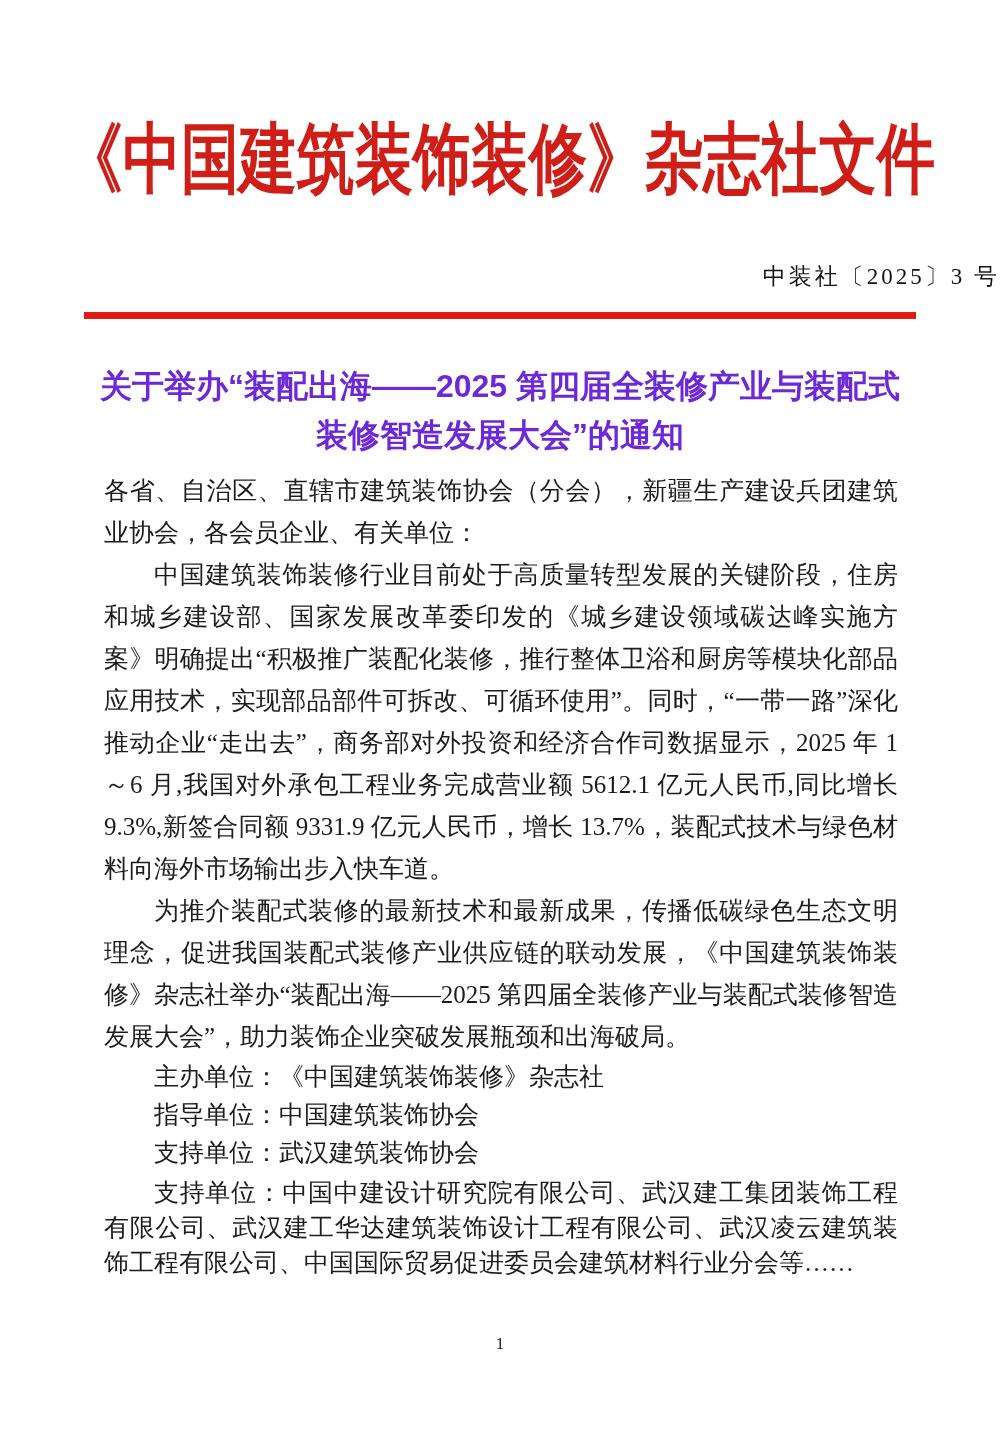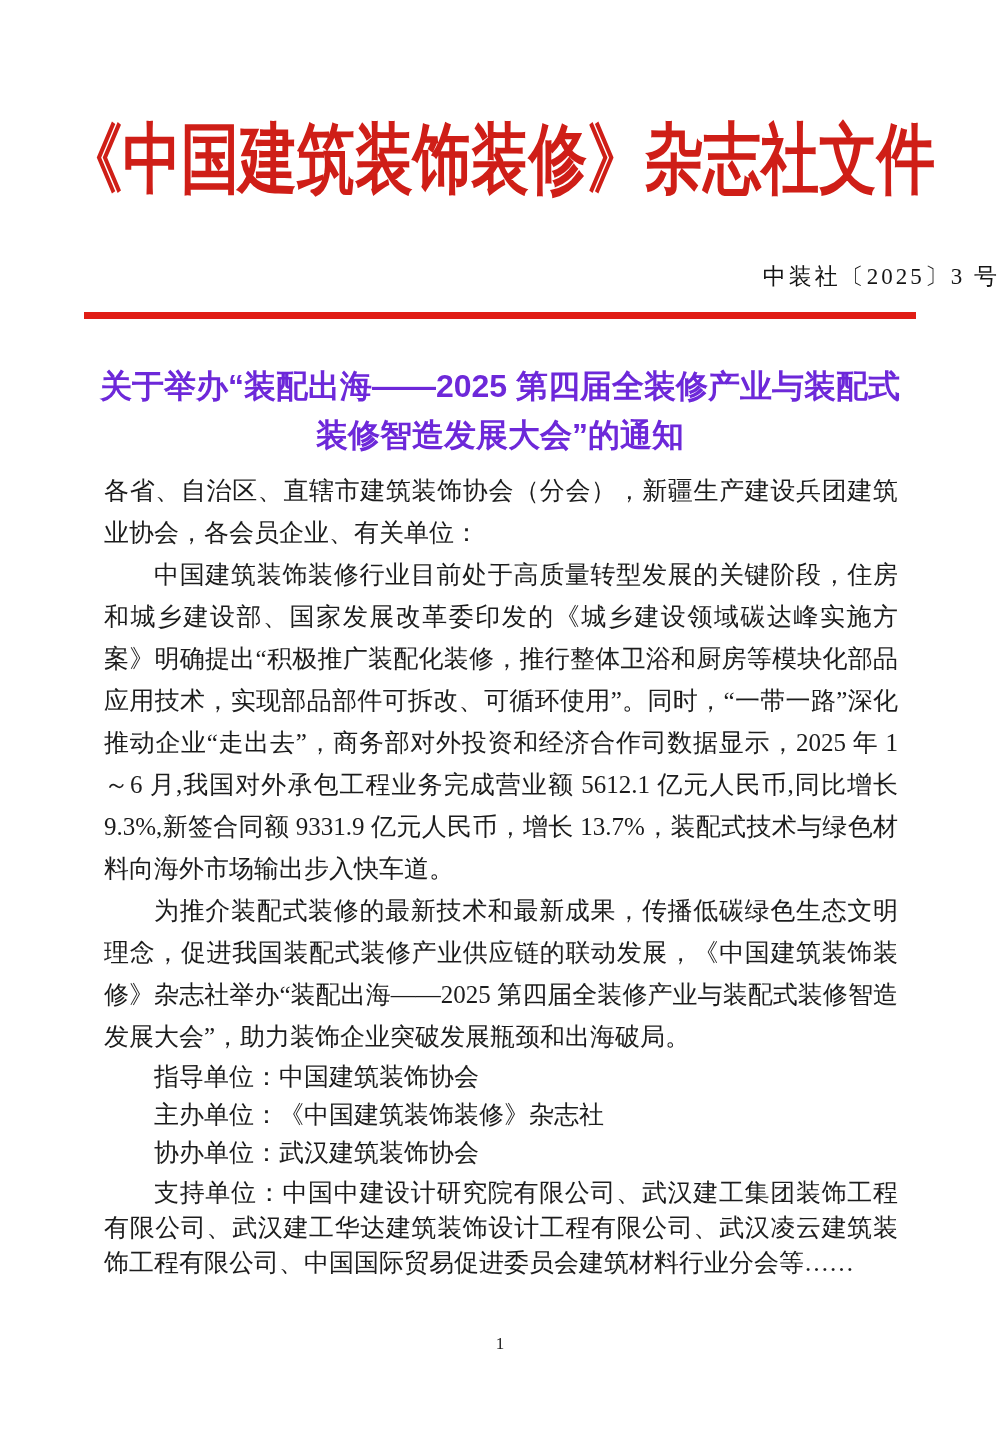--- a/index.html
+++ b/index.html
@@ -116,23 +116,23 @@
   <div class="doc-body">
 
     <p class="no-indent">各省、自治区、直辖市建筑装饰协会（分会），新疆生产建设兵团建筑业协会，各会员企业、有关单位：</p>
 
     <p>中国建筑装饰装修行业目前处于高质量转型发展的关键阶段，住房和城乡建设部、国家发展改革委印发的《城乡建设领域碳达峰实施方案》明确提出“积极推广装配化装修，推行整体卫浴和厨房等模块化部品应用技术，实现部品部件可拆改、可循环使用”。同时，“一带一路”深化推动企业“走出去”，商务部对外投资和经济合作司数据显示，2025 年 1～6 月,我国对外承包工程业务完成营业额 5612.1 亿元人民币,同比增长 9.3%,新签合同额 9331.9 亿元人民币，增长 13.7%，装配式技术与绿色材料向海外市场输出步入快车道。</p>
 
     <p>为推介装配式装修的最新技术和最新成果，传播低碳绿色生态文明理念，促进我国装配式装修产业供应链的联动发展，《中国建筑装饰装修》杂志社举办“装配出海——2025 第四届全装修产业与装配式装修智造发展大会”，助力装饰企业突破发展瓶颈和出海破局。</p>
 
 
     <div>
+      <div class="org-line">主办单位：《中国建筑装饰装修》杂志社</div>
       <div class="org-line">指导单位：中国建筑装饰协会</div>
-      <div class="org-line">主办单位：《中国建筑装饰装修》杂志社</div>
-      <div class="org-line">协办单位：武汉建筑装饰协会</div>
+      <div class="org-line">支持单位：武汉建筑装饰协会</div>
     </div>
 
     <p class="support-para">支持单位：中国中建设计研究院有限公司、武汉建工集团装饰工程有限公司、武汉建工华达建筑装饰设计工程有限公司、武汉凌云建筑装饰工程有限公司、中国国际贸易促进委员会建筑材料行业分会等……</p>
 
   </div>
 
   <div class="page-number">1</div>
 
 </div>
 

